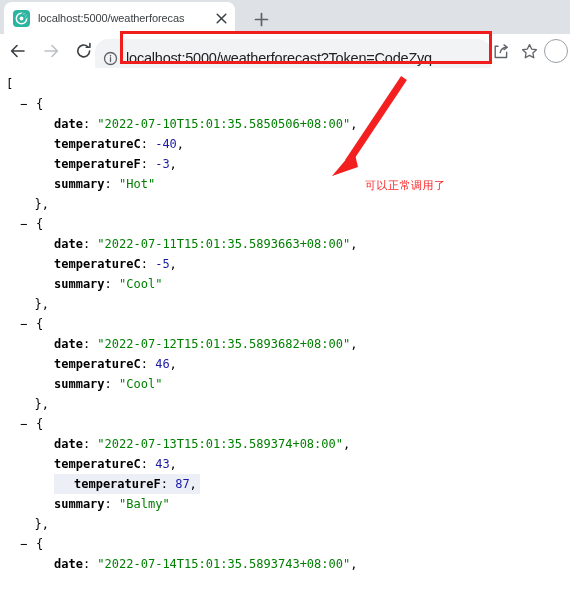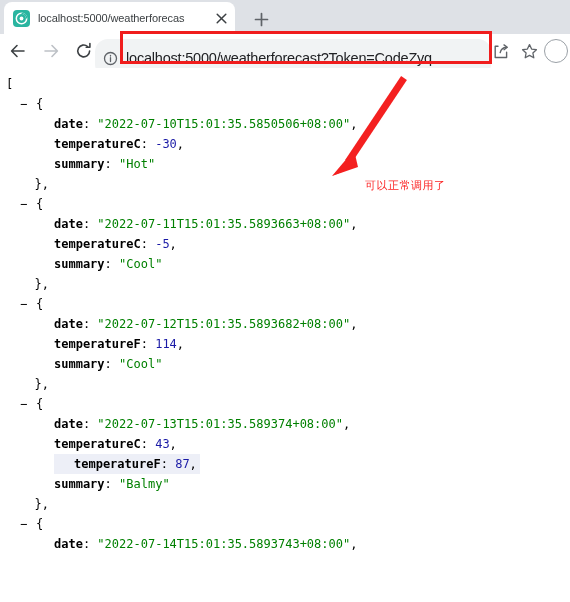--- a/index.html
+++ b/index.html
@@ -284,31 +284,32 @@
   </div>
 
   <div class="red-box"></div>
 </div>
 
 <div class="content">
   <div class="json" id="json-root">
       <div class="ln "><span class="punct">[</span></div>
       <div class="ln ind1"><span class="toggle">−</span><span class="punct">{</span></div>
       <div class="ln ind2"><span><span class="key">date</span><span class="punct">:&nbsp;</span><span class="str">"2022-07-10T15:01:35.5850506+08:00"</span><span class="punct">,</span></span></div>
-      <div class="ln ind2"><span><span class="key">temperatureC</span><span class="punct">:&nbsp;</span><span class="num">-30</span><span class="punct">,</span></span></div>
+      <div class="ln ind2"><span><span class="key">temperatureC</span><span class="punct">:&nbsp;</span><span class="num">-40</span><span class="punct">,</span></span></div>
+      <div class="ln ind2"><span><span class="key">temperatureF</span><span class="punct">:&nbsp;</span><span class="num">-3</span><span class="punct">,</span></span></div>
       <div class="ln ind2"><span><span class="key">summary</span><span class="punct">:&nbsp;</span><span class="str">"Hot"</span></span></div>
       <div class="ln ind1"><span class="punct">&nbsp;&nbsp;},</span></div>
       <div class="ln ind1"><span class="toggle">−</span><span class="punct">{</span></div>
       <div class="ln ind2"><span><span class="key">date</span><span class="punct">:&nbsp;</span><span class="str">"2022-07-11T15:01:35.5893663+08:00"</span><span class="punct">,</span></span></div>
       <div class="ln ind2"><span><span class="key">temperatureC</span><span class="punct">:&nbsp;</span><span class="num">-5</span><span class="punct">,</span></span></div>
       <div class="ln ind2"><span><span class="key">summary</span><span class="punct">:&nbsp;</span><span class="str">"Cool"</span></span></div>
       <div class="ln ind1"><span class="punct">&nbsp;&nbsp;},</span></div>
       <div class="ln ind1"><span class="toggle">−</span><span class="punct">{</span></div>
       <div class="ln ind2"><span><span class="key">date</span><span class="punct">:&nbsp;</span><span class="str">"2022-07-12T15:01:35.5893682+08:00"</span><span class="punct">,</span></span></div>
-      <div class="ln ind2"><span><span class="key">temperatureF</span><span class="punct">:&nbsp;</span><span class="num">114</span><span class="punct">,</span></span></div>
+      <div class="ln ind2"><span><span class="key">temperatureC</span><span class="punct">:&nbsp;</span><span class="num">46</span><span class="punct">,</span></span></div>
       <div class="ln ind2"><span><span class="key">summary</span><span class="punct">:&nbsp;</span><span class="str">"Cool"</span></span></div>
       <div class="ln ind1"><span class="punct">&nbsp;&nbsp;},</span></div>
       <div class="ln ind1"><span class="toggle">−</span><span class="punct">{</span></div>
       <div class="ln ind2"><span><span class="key">date</span><span class="punct">:&nbsp;</span><span class="str">"2022-07-13T15:01:35.589374+08:00"</span><span class="punct">,</span></span></div>
       <div class="ln ind2"><span><span class="key">temperatureC</span><span class="punct">:&nbsp;</span><span class="num">43</span><span class="punct">,</span></span></div>
       <div class="ln ind2"><span class="hl"><span class="key">temperatureF</span><span class="punct">:&nbsp;</span><span class="num">87</span><span class="punct">,</span></span></div>
       <div class="ln ind2"><span><span class="key">summary</span><span class="punct">:&nbsp;</span><span class="str">"Balmy"</span></span></div>
       <div class="ln ind1"><span class="punct">&nbsp;&nbsp;},</span></div>
       <div class="ln ind1"><span class="toggle">−</span><span class="punct">{</span></div>
       <div class="ln ind2"><span><span class="key">date</span><span class="punct">:&nbsp;</span><span class="str">"2022-07-14T15:01:35.5893743+08:00"</span><span class="punct">,</span></span></div>

